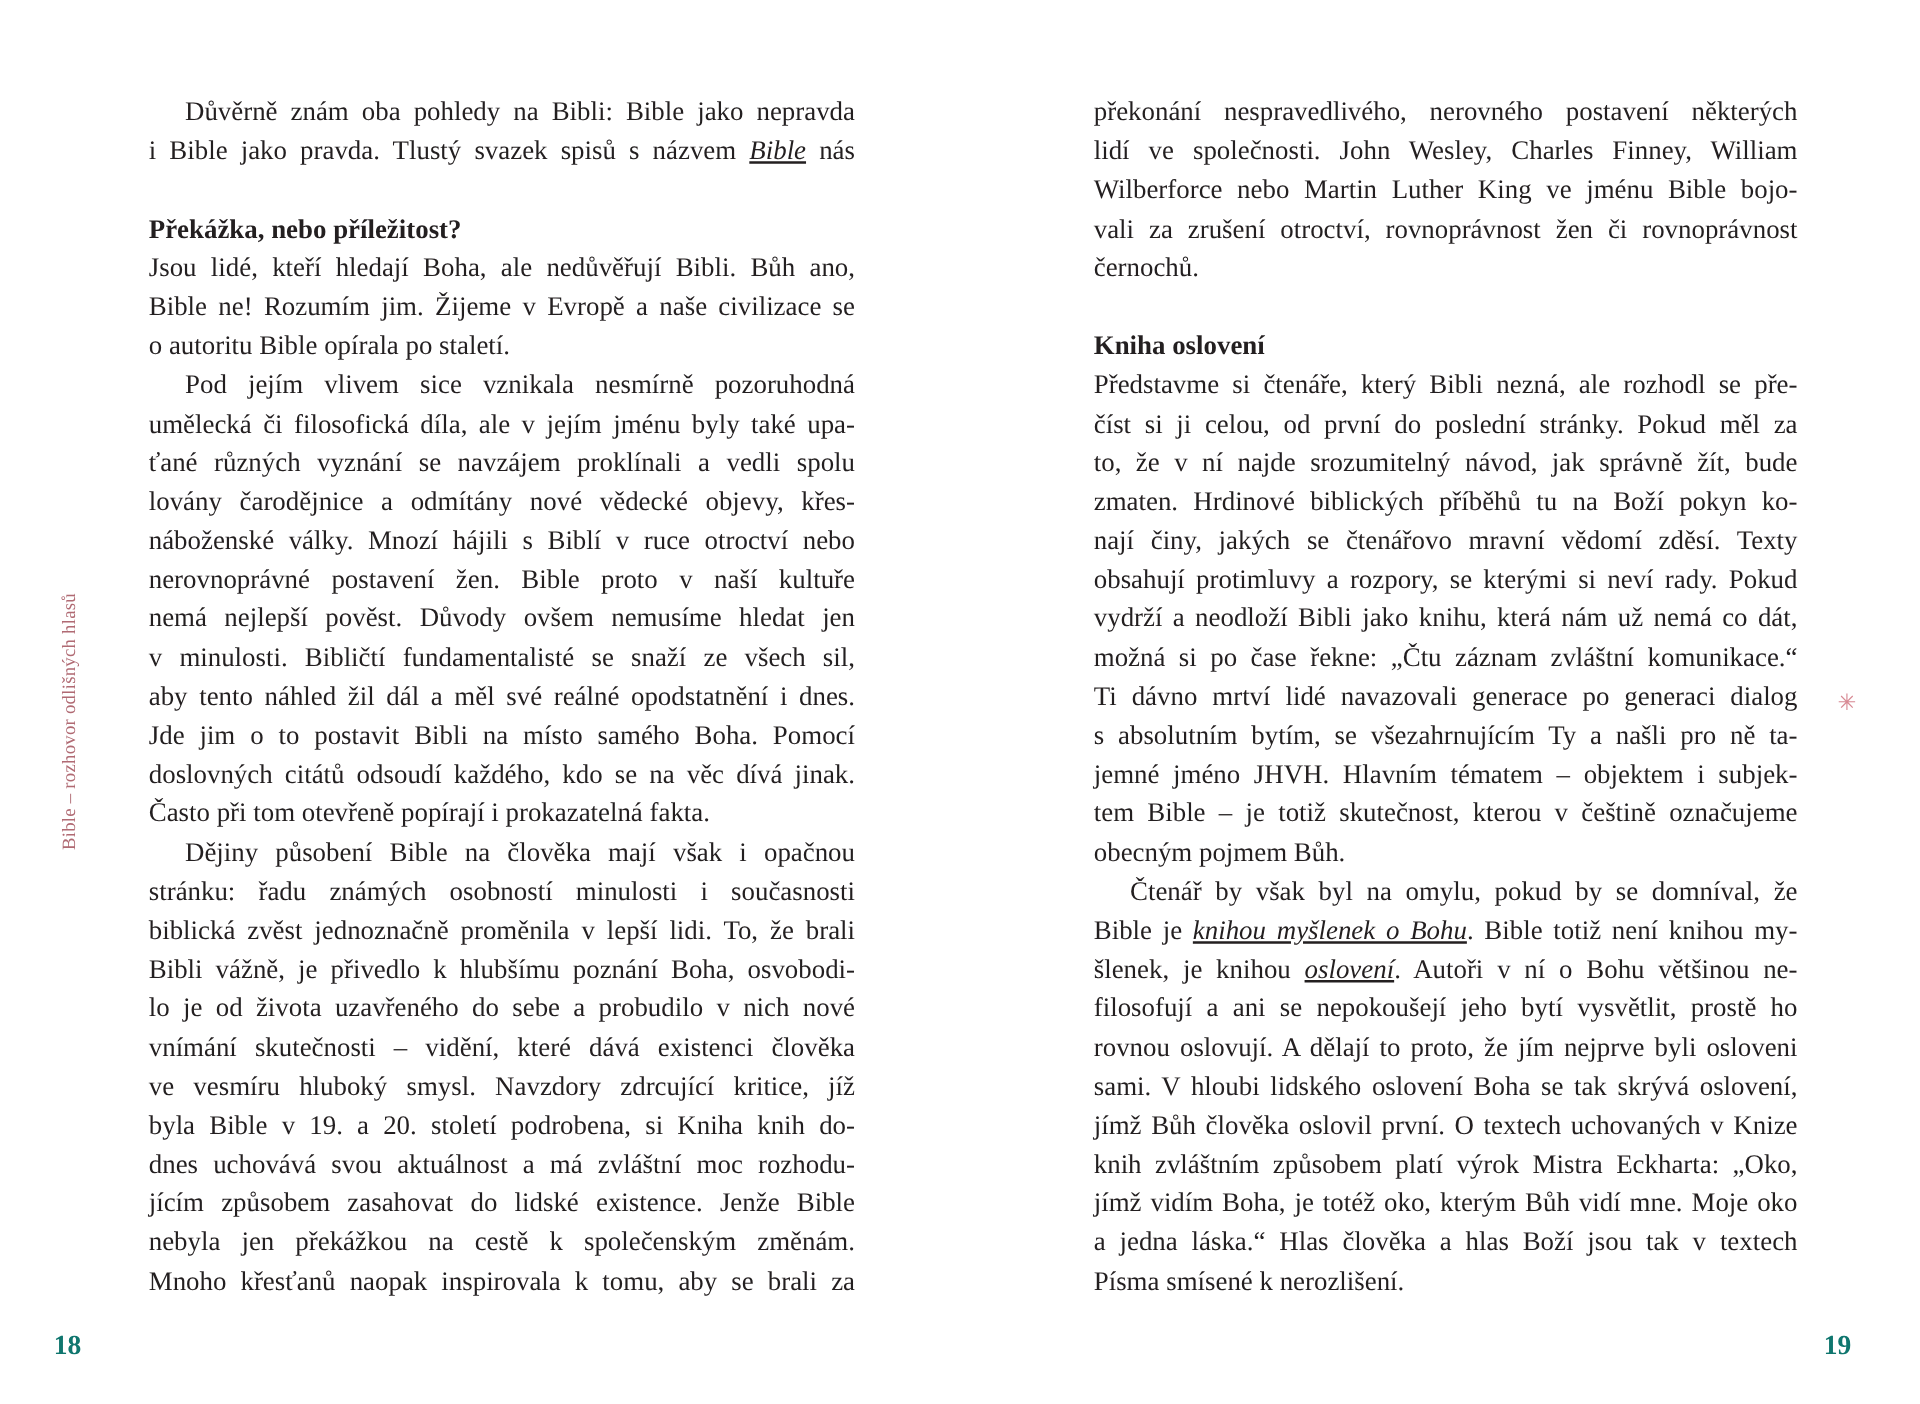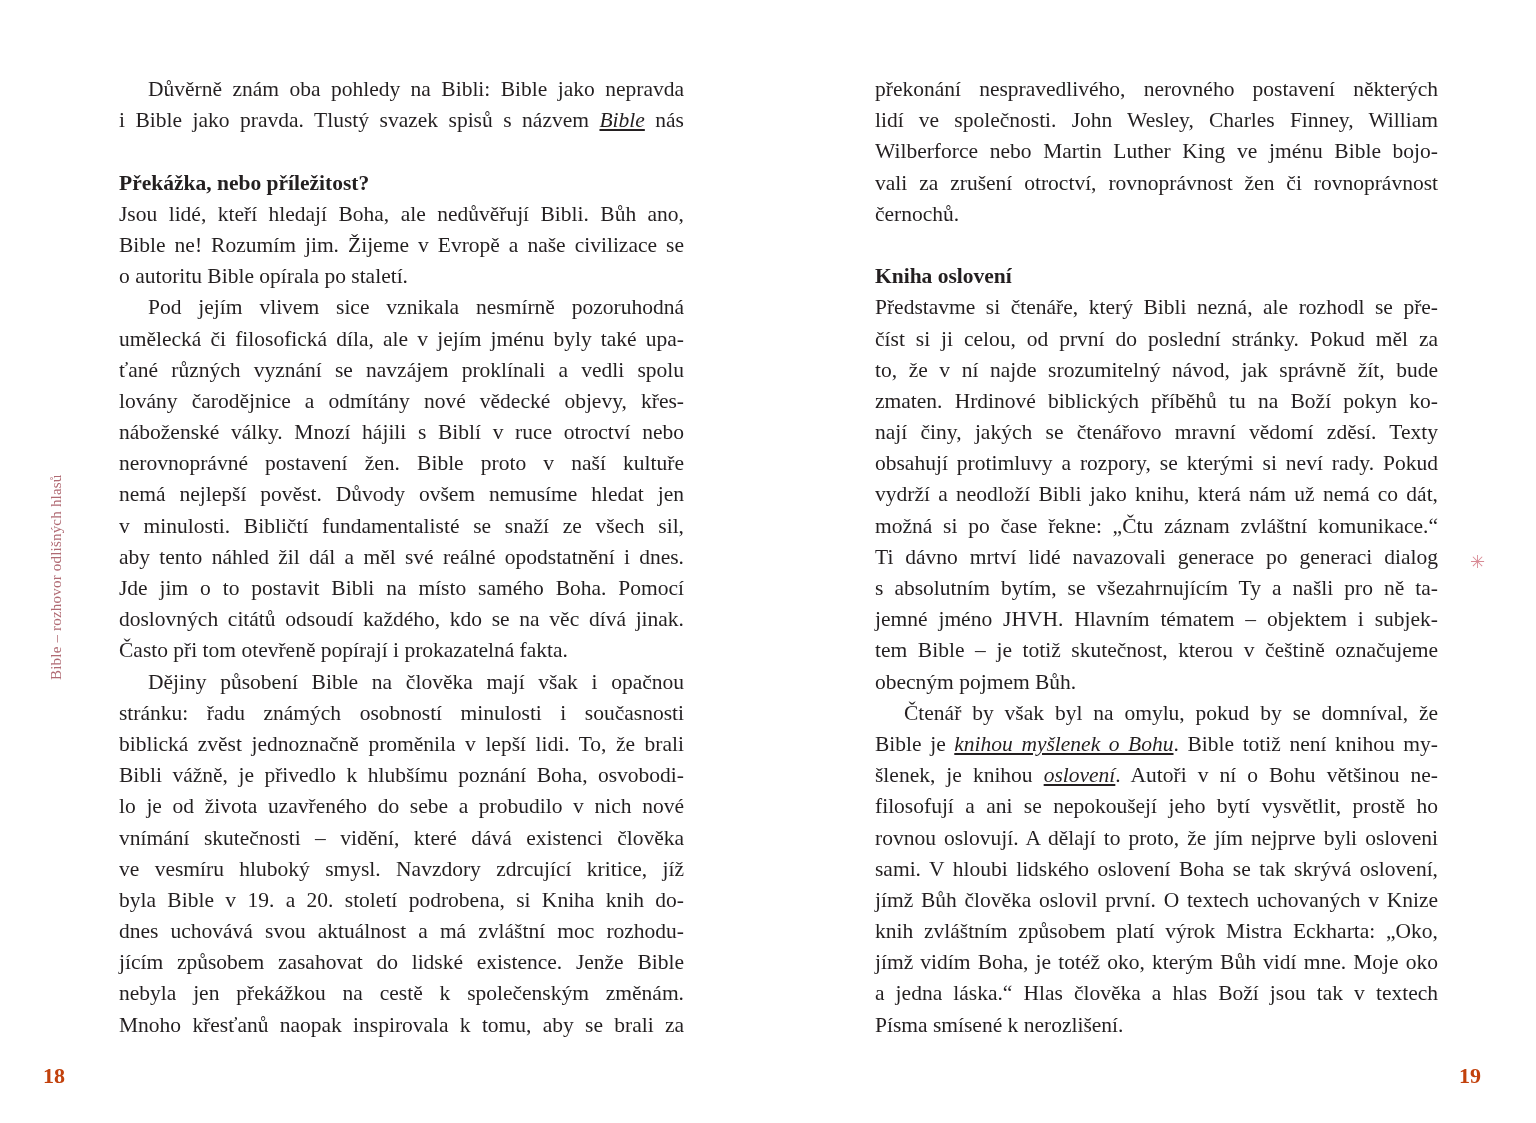--- a/index.html
+++ b/index.html
@@ -42,21 +42,21 @@
     font-size: 15px;
     color: #b06a73;
     white-space: nowrap;
     letter-spacing: 0.2px;
   }
   .page-num {
     position: absolute;
     top: 1063px;
     font-size: 22px;
     font-weight: bold;
-    color: #c2410c;
+    color: #0f766e;
   }
   .page-left .page-num { left: 43px; }
   .page-right .page-num { left: 691px; }
   .ornament {
     position: absolute;
     left: 702px; top: 553px;
     font-size: 18px;
     color: #d88a94;
     line-height: 1;
   }

